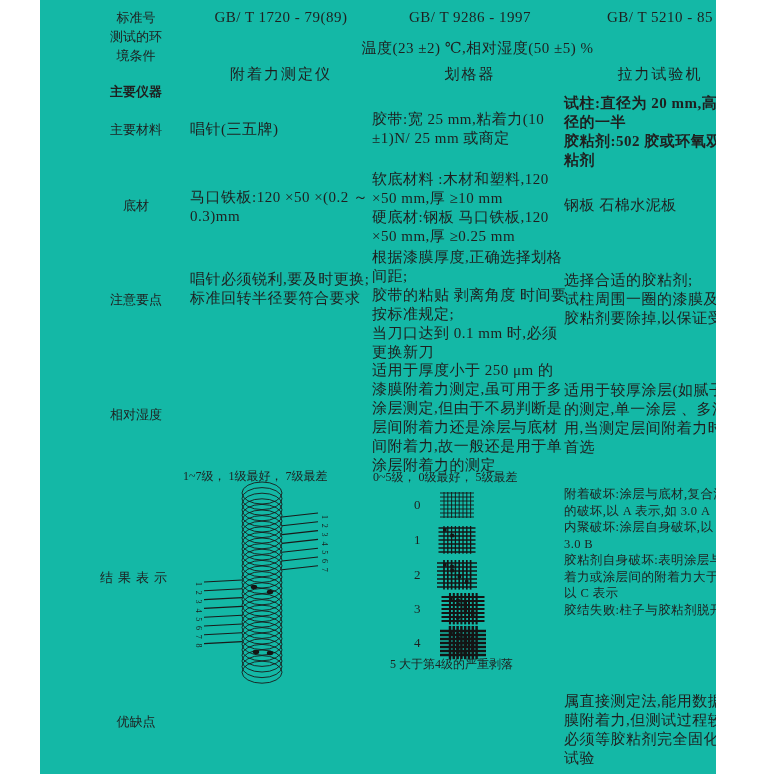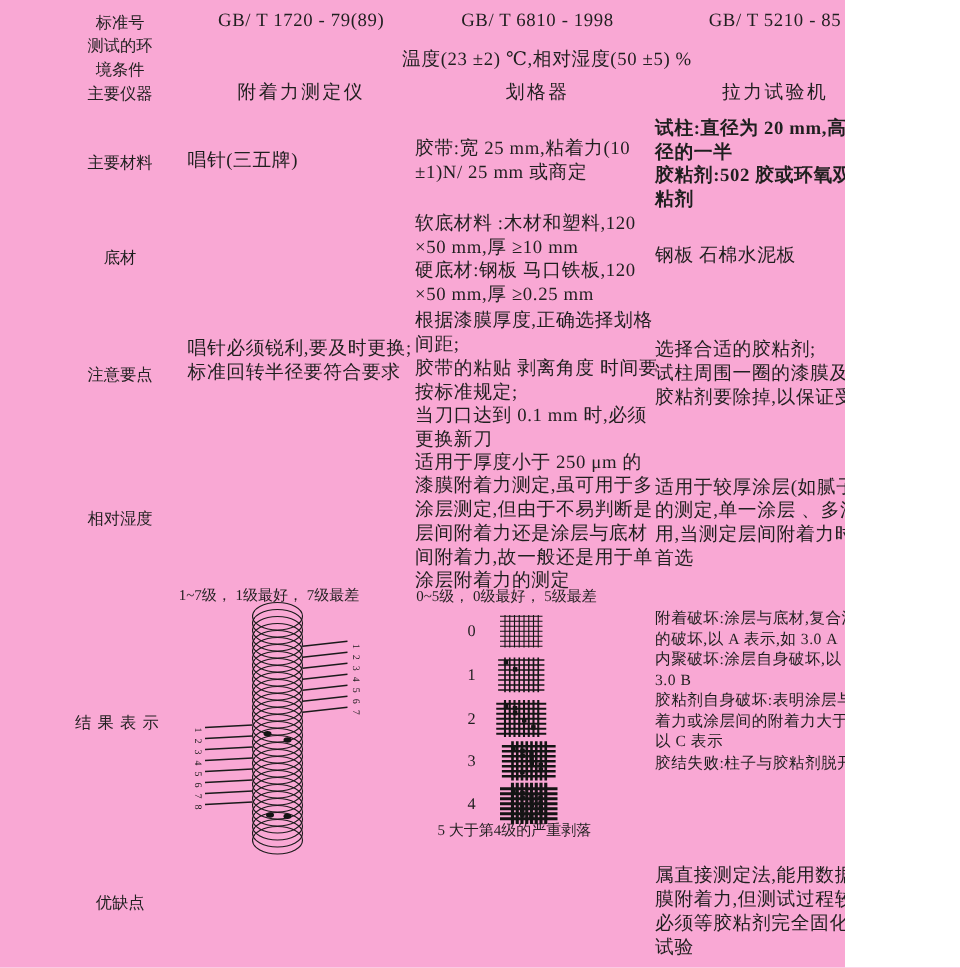--- a/index.html
+++ b/index.html
@@ -1,62 +1,63 @@
 <!DOCTYPE html>
 <html><head>
 <meta charset="utf-8">
 <style>
   html,body{margin:0;padding:0;}
   body{background:#ffffff;}
   .page{
-    position:relative;width:676px;height:774px;background:#f9a8d4;overflow:hidden;
-    font-family:"Liberation Serif","DejaVu Serif",serif;color:#1f1f1f;
+    position:relative;width:676px;height:774px;background:#14b8a6;overflow:hidden;
+    font-family:"Liberation Serif","DejaVu Serif",serif;color:#1f1f1f;margin-left:40px;
   }
   .cell{position:absolute;font-size:15px;line-height:19px;letter-spacing:0.5px;}
   .pre{white-space:pre-line;}
   .center{text-align:center;}
   .rowlabel{position:absolute;left:48px;width:96px;text-align:center;font-size:13px;line-height:19px;}
   .caption{position:absolute;font-weight:normal;font-size:12px;line-height:15px;letter-spacing:0;}
   .fine{font-size:12.5px;line-height:16.5px;letter-spacing:0.4px;}
   .spaced{letter-spacing:2px;}
   .gridrow{position:absolute;display:flex;align-items:center;height:34px;}
   .gridrow .glabel{width:20px;font-size:13px;}
   svg{display:block;}
 </style>
 </head>
 <body>
 
 <div class="page">
 
   <div class="rowlabel" style="top:8px;">标准号</div>
   <div class="rowlabel pre" style="top:27px;">测试的环
 境条件</div>
-  <div class="rowlabel" style="top:65px;">主要仪器</div>
+  <div class="rowlabel" style="top:82px;font-weight:bold;">主要仪器</div>
   <div class="rowlabel" style="top:120px;">主要材料</div>
   <div class="rowlabel" style="top:196px;">底材</div>
   <div class="rowlabel" style="top:290px;">注意要点</div>
   <div class="rowlabel" style="top:405px;">相对湿度</div>
   <div class="rowlabel" style="top:568px;letter-spacing:5px;">结果表示</div>
   <div class="rowlabel" style="top:712px;">优缺点</div>
 
   <div class="cell center" style="top:8px;left:150px;width:182px;">GB/ T 1720 - 79(89)</div>
-  <div class="cell center" style="top:8px;left:332px;width:196px;">GB/ T 6810 - 1998</div>
+  <div class="cell center" style="top:8px;left:332px;width:196px;">GB/ T 9286 - 1997</div>
   <div class="cell center" style="top:8px;left:520px;width:200px;">GB/ T 5210 - 85</div>
 
   <div class="cell center" style="top:39px;left:150px;width:575px;">温度(23 ±2) ℃,相对湿度(50 ±5) %</div>
 
   <div class="cell center spaced" style="top:65px;left:332px;width:196px;">划格器</div>
   <div class="cell center spaced" style="top:65px;left:150px;width:182px;">附着力测定仪</div>
   <div class="cell center spaced" style="top:65px;left:520px;width:200px;">拉力试验机</div>
 
   <div class="cell" style="top:120px;left:150px;width:182px;">唱针(三五牌)</div>
   <div class="cell" style="top:110px;left:332px;width:186px;">胶带:宽 25 mm,粘着力(10 ±1)N/ 25 mm 或商定</div>
   <div class="cell pre" style="top:94px;left:524px;width:218px;font-weight:bold;">试柱:直径为 20 mm,高不小于直径的一半
 胶粘剂:502 胶或环氧双组份胶粘剂</div>
 
+  <div class="cell" style="top:188px;left:150px;width:180px;">马口铁板:120 ×50 ×(0.2 ～0.3)mm</div>
   <div class="cell pre" style="top:170px;left:332px;width:196px;">软底材料 :木材和塑料,120 ×50 mm,厚 ≥10 mm
 硬底材:钢板 马口铁板,120 ×50 mm,厚 ≥0.25 mm</div>
   <div class="cell" style="top:196px;left:524px;width:218px;">钢板  石棉水泥板</div>
 
   <div class="cell pre" style="top:270px;left:150px;width:182px;">唱针必须锐利,要及时更换;
 标准回转半径要符合要求</div>
   <div class="cell pre" style="top:248px;left:332px;width:196px;">根据漆膜厚度,正确选择划格间距;
 胶带的粘贴 剥离角度 时间要按标准规定;
 当刀口达到 0.1 mm 时,必须更换新刀</div>
   <div class="cell pre" style="top:271px;left:524px;width:214px;">选择合适的胶粘剂;

